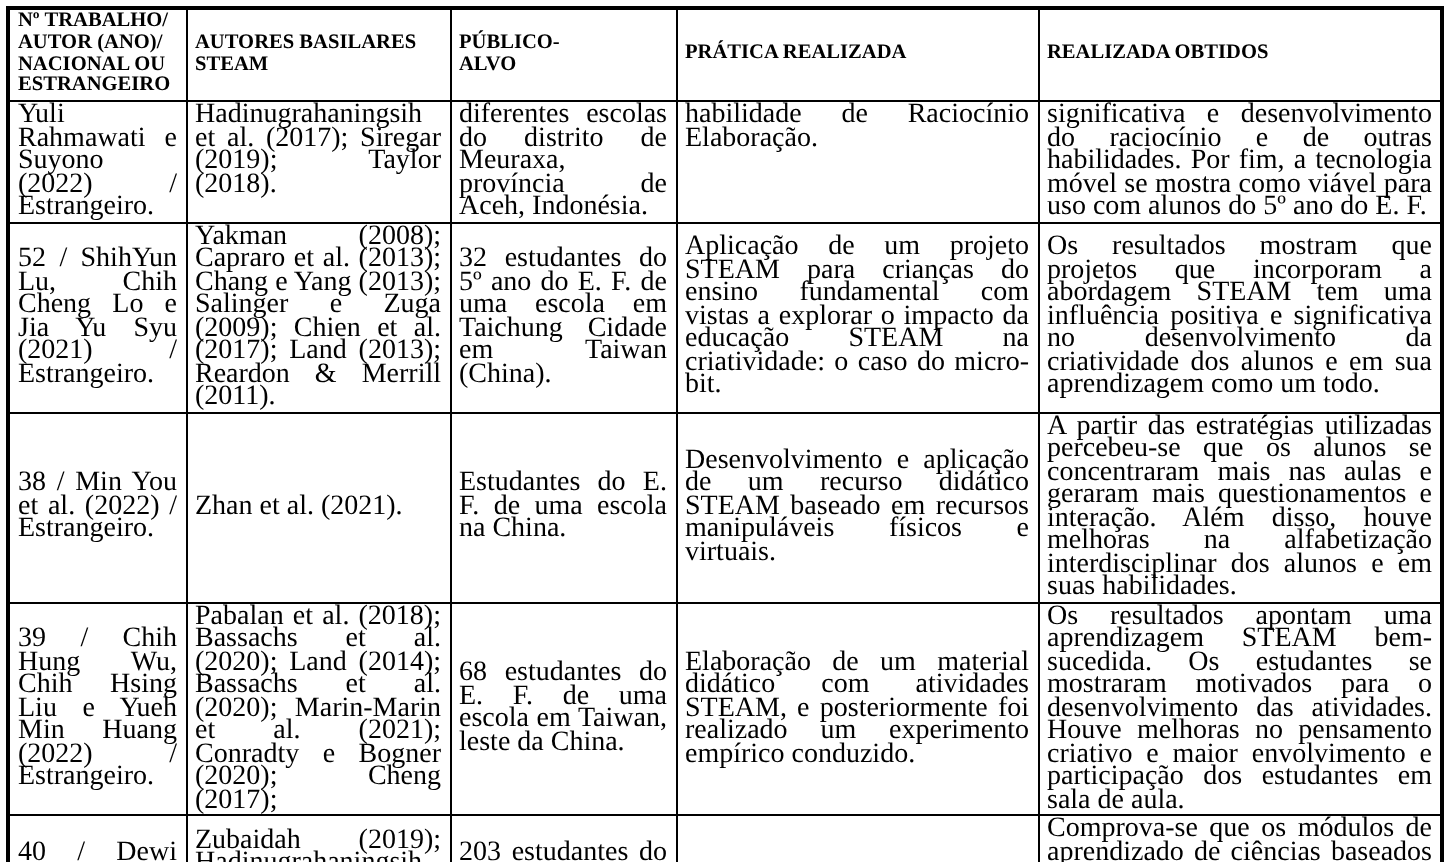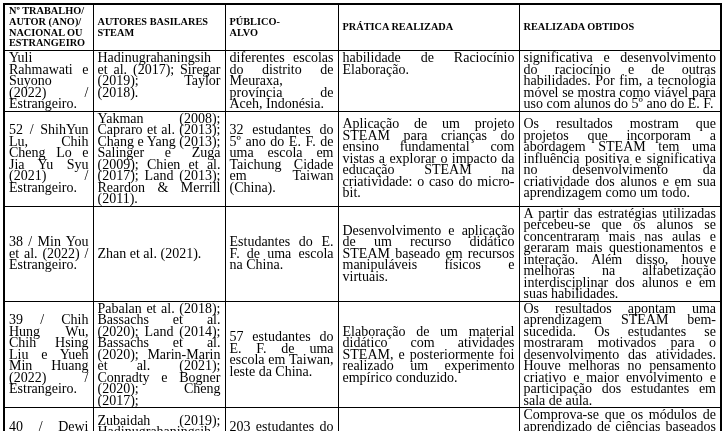--- a/index.html
+++ b/index.html
@@ -105,21 +105,21 @@
       <tr class="r3">
         <td>38 / Min You et al. (2022) / Estrangeiro.</td>
         <td>Zhan et al. (2021).</td>
         <td>Estudantes do E. F. de uma escola na China.</td>
         <td>Desenvolvimento e aplicação de um recurso didático STEAM baseado em recursos manipuláveis físicos e virtuais.</td>
         <td>A partir das estratégias utilizadas percebeu-se que os alunos se concentraram mais nas aulas e geraram mais questionamentos e interação. Além disso, houve melhoras na alfabetização interdisciplinar dos alunos e em suas habilidades.</td>
       </tr>
       <tr class="r4">
         <td>39 / Chih Hung Wu, Chih Hsing Liu e Yueh Min Huang (2022) / Estrangeiro.</td>
         <td>Pabalan et al. (2018); Bassachs et al. (2020); Land (2014); Bassachs et al. (2020); Marin-Marin et al. (2021); Conradty e Bogner (2020); Cheng (2017);</td>
-        <td>57 estudantes do E. F. de uma escola em Taiwan, leste da China.</td>
+        <td>68 estudantes do E. F. de uma escola em Taiwan, leste da China.</td>
         <td>Elaboração de um material didático com atividades STEAM, e posteriormente foi realizado um experimento empírico conduzido.</td>
         <td>Os resultados apontam uma aprendizagem STEAM bem-sucedida. Os estudantes se mostraram motivados para o desenvolvimento das atividades. Houve melhoras no pensamento criativo e maior envolvimento e participação dos estudantes em sala de aula.</td>
       </tr>
       <tr class="r5">
         <td>40 / Dewi Widarwati, Sri Utaminingsih e Murtono (2021) / Estrangeiro.</td>
         <td>Zubaidah (2019); Hadinugrahaningsih et al. (2017); Mu’minah e Suryaningsih (2015); Nurhikmayati (2019); Rahman, Suharto e Iriani (2019).</td>
         <td>203 estudantes do 4º ano do E. F. de uma escola no Subdistrito de Jekulo Kaupaten Kudus (Indonésia).</td>
         <td>Desenvolvimento e aplicação de um modelo de aprendizado de ciências baseado em STEAM.</td>
         <td>Comprova-se que os módulos de aprendizado de ciências baseados em STEAM melhoram efetivamente as habilidades interpessoais dos estudantes e promoveram uma aprendizagem ativa. STEAM também estimula a curiosidade e a motivação dos estudantes.</td>
       </tr>

